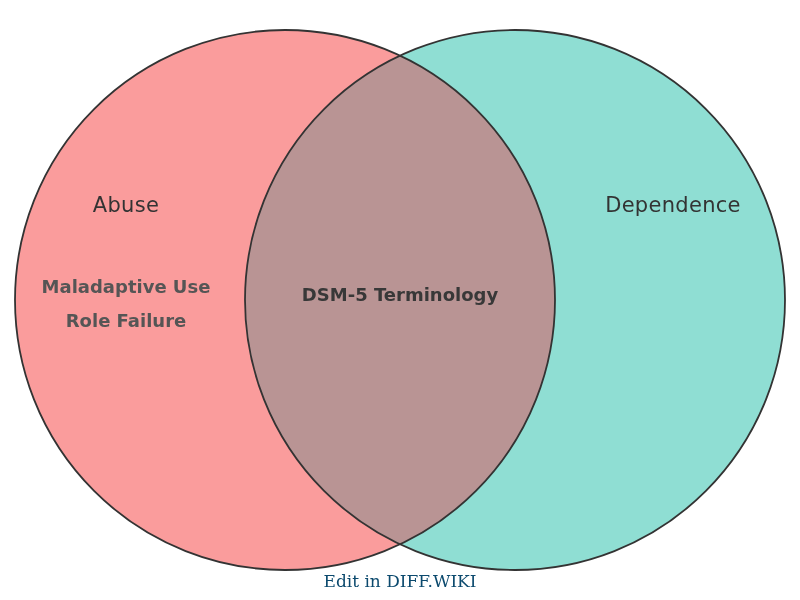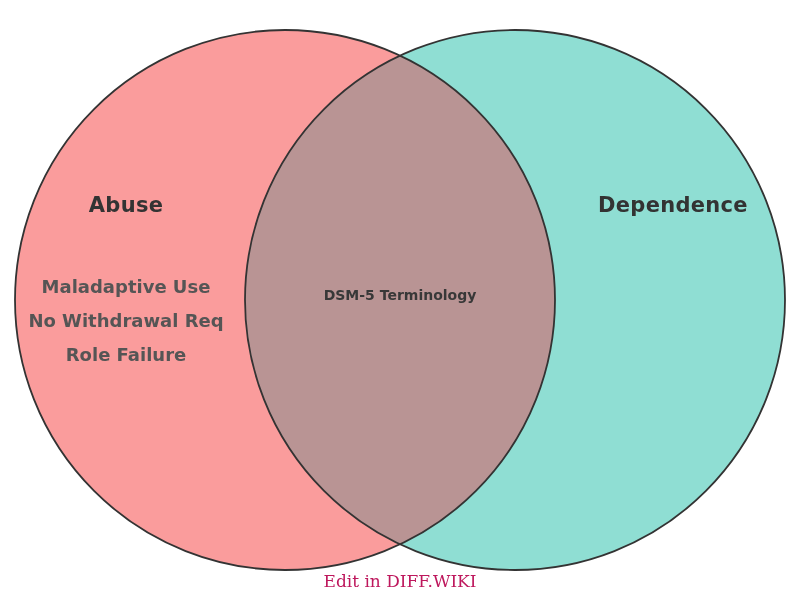--- a/index.html
+++ b/index.html
@@ -25,34 +25,34 @@
     text-align: center;
     -webkit-user-select: none;
     user-select: none;
   }
 
   .circle-title {
     width: 200px;
     height: 30px;
     line-height: 30px;
     font-size: 21px;
-    font-weight: bold;
+    font-weight: normal;
     color: #333333;
     letter-spacing: 0.3px;
   }
   .title-left  { left: 26px;  top: 190px; }
   .title-right { left: 573px; top: 190px; }
 
   .center-label {
     left: 290px;
     top: 280px;
     width: 220px;
     height: 30px;
     line-height: 30px;
-    font-size: 14px;
+    font-size: 18px;
     font-weight: bold;
     color: #383838;
   }
 
   .item-list {
     position: absolute;
     width: 220px;
     top: 270px;
   }
   .item-list-left  { left: 16px; }
@@ -68,21 +68,21 @@
   }
 
   .footer {
     left: 300px;
     top: 570px;
     width: 200px;
     height: 22px;
     line-height: 22px;
     font-family: "DejaVu Serif", "Liberation Serif", serif;
     font-size: 17px;
-    color: #be185d;
+    color: #0c4a6e;
     cursor: pointer;
   }
 </style>
 </head>
 <body>
 
 <div class="stage">
 
   <svg class="venn-svg" width="800" height="600" viewBox="0 0 800 600">
 
@@ -97,20 +97,19 @@
   </svg>
 
   <div class="txt circle-title title-left">Abuse</div>
 
   <div class="txt circle-title title-right">Dependence</div>
 
   <div class="txt center-label">DSM-5 Terminology</div>
 
   <div class="item-list item-list-left">
     <div class="item">Maladaptive Use</div>
-    <div class="item">No Withdrawal Req</div>
     <div class="item">Role Failure</div>
   </div>
 
 
   <div class="txt footer">Edit in DIFF.WIKI</div>
 
 </div>
 
 </body></html>

